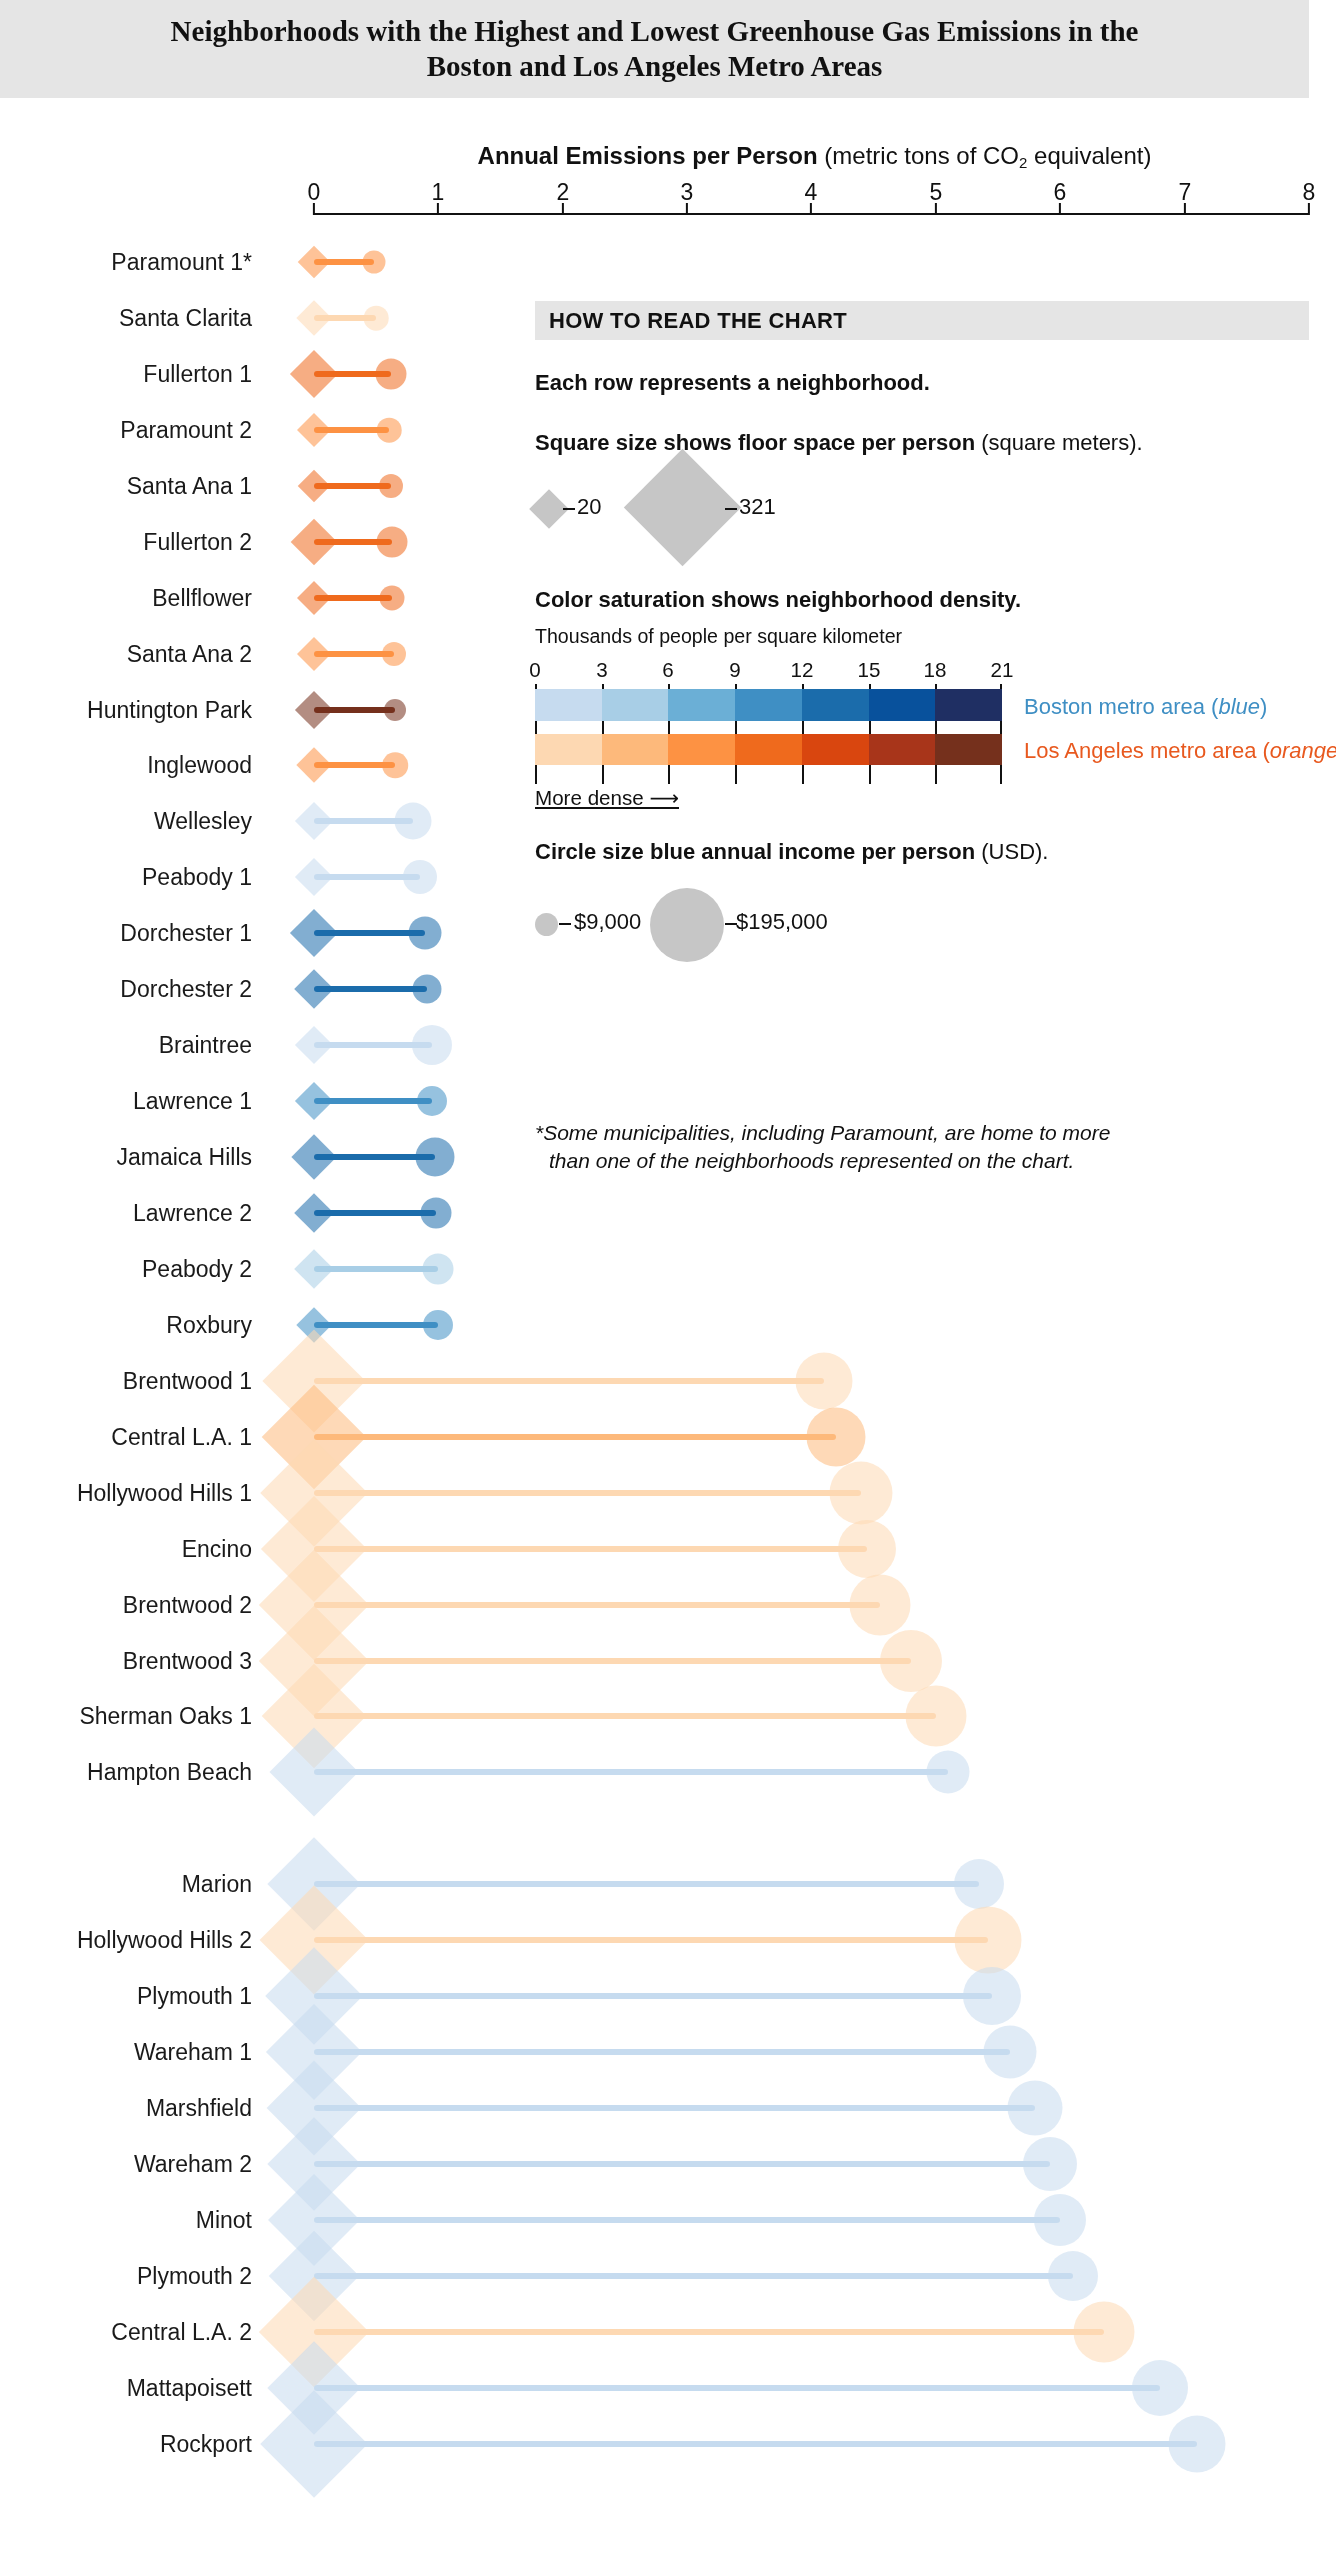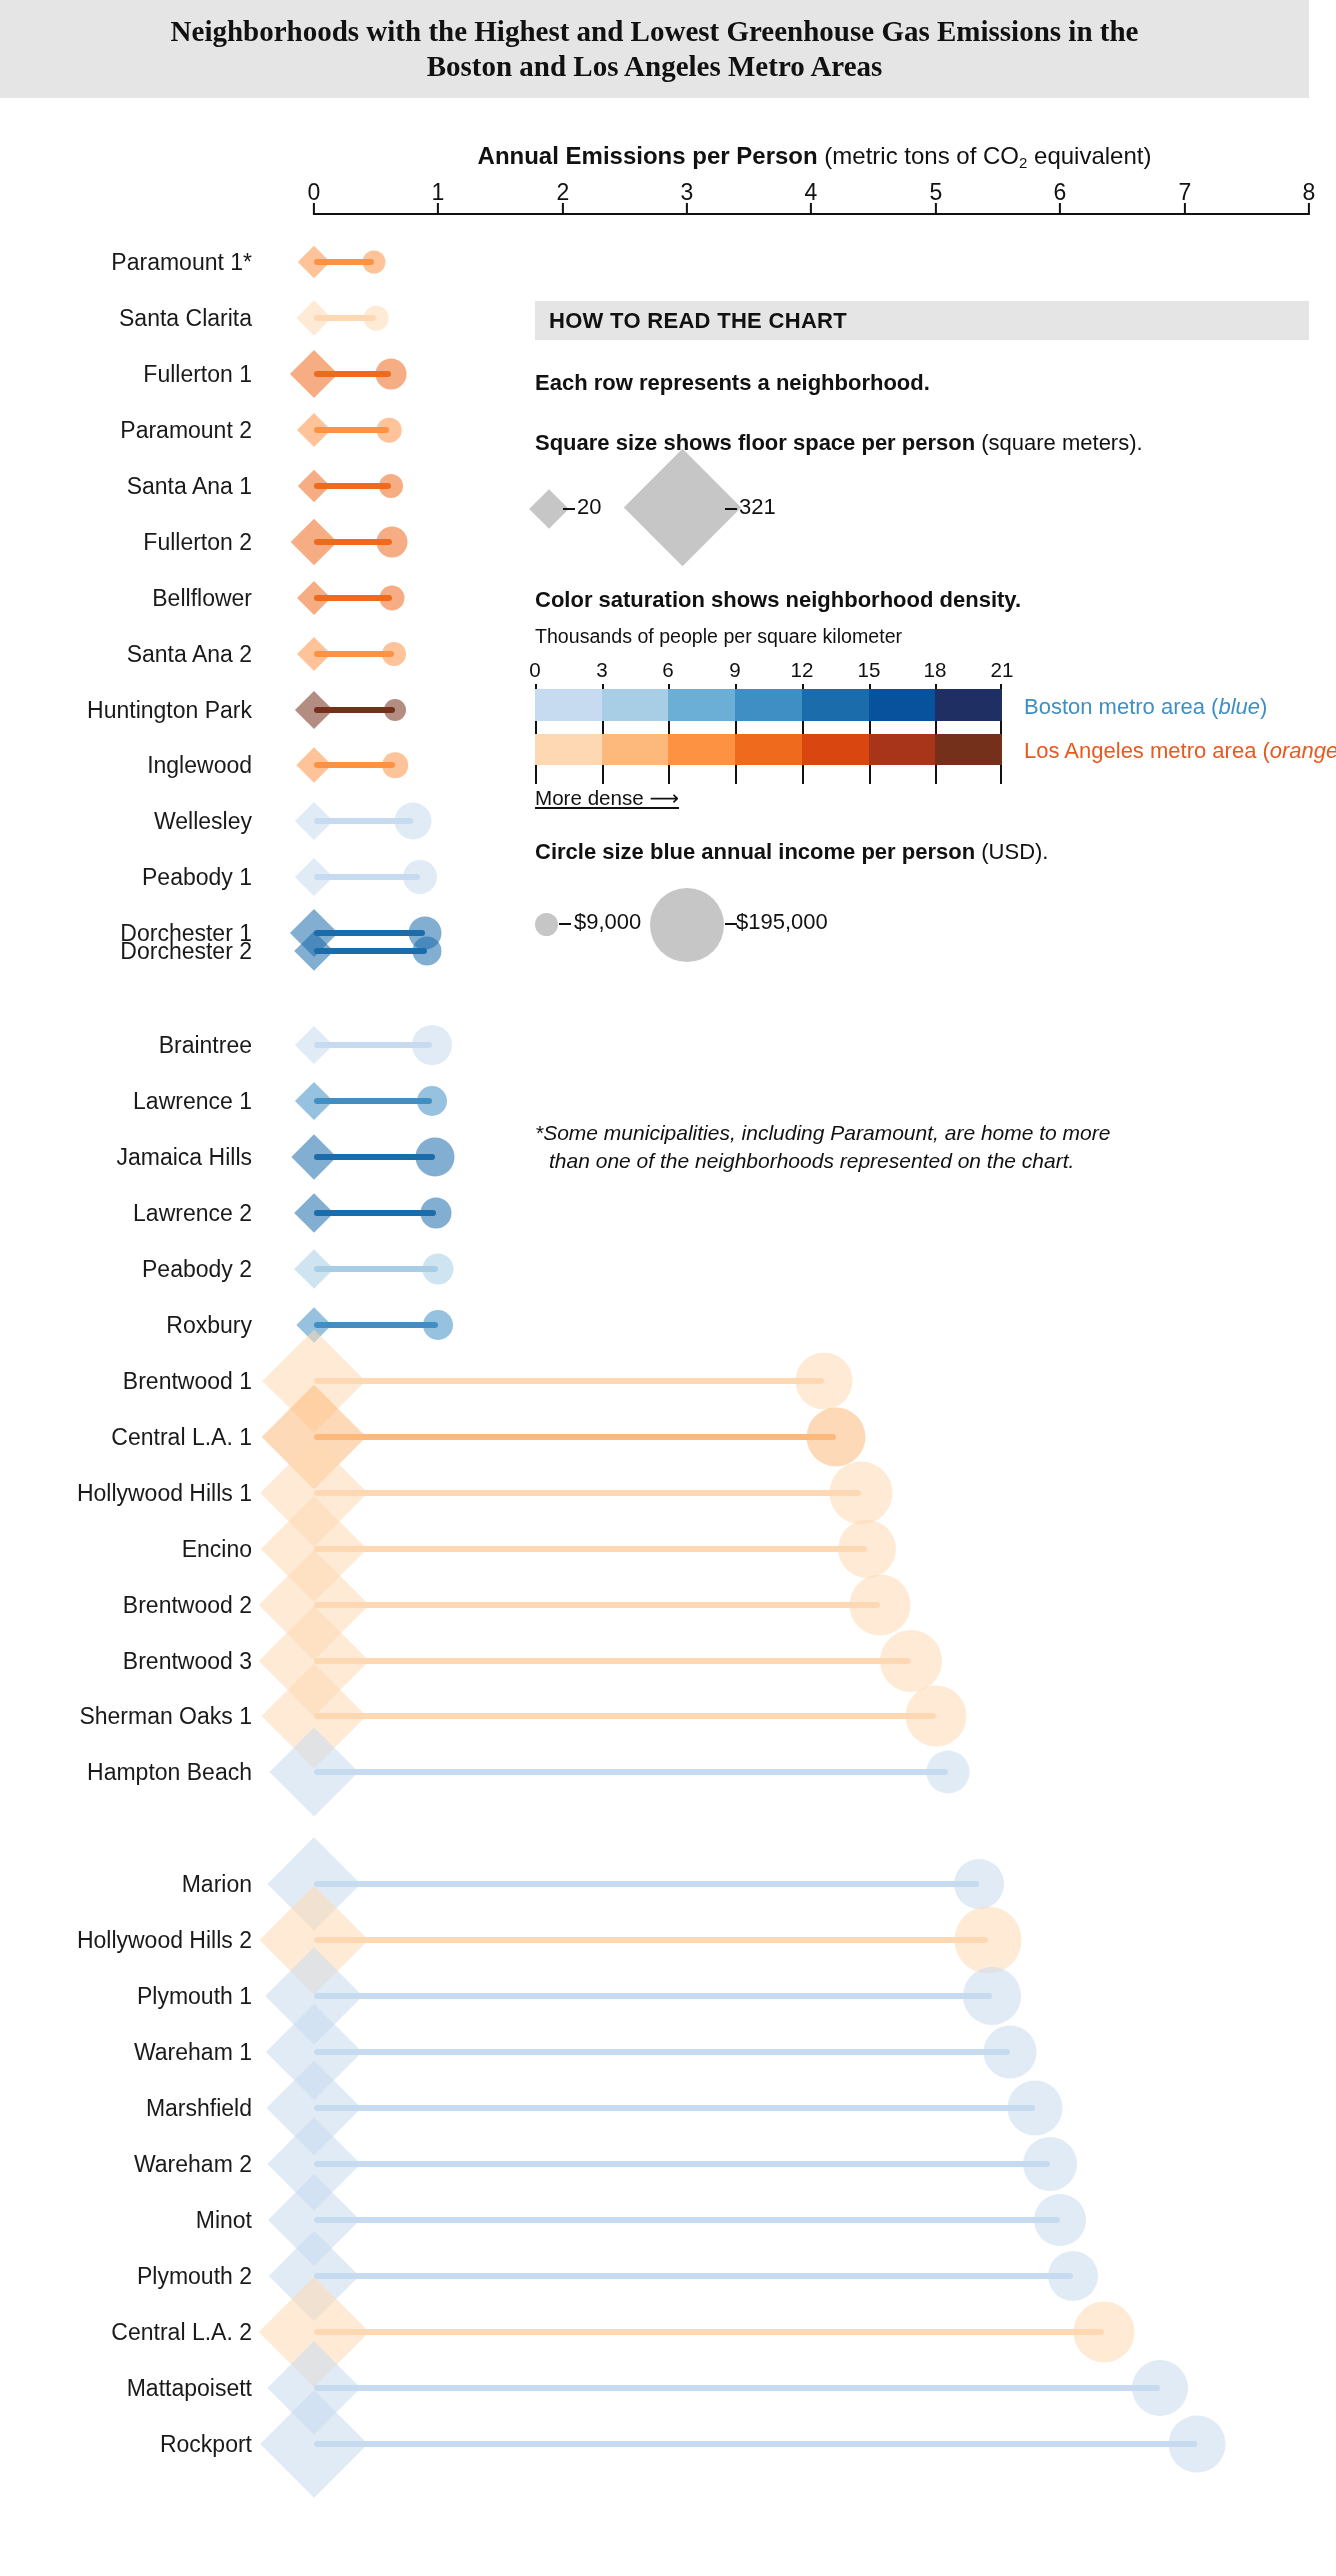--- a/index.html
+++ b/index.html
@@ -245,21 +245,21 @@
       </div>
     </div>
     <div class="row" style="top: 671px;">
       <div class="row-label">Dorchester 1</div>
       <div class="plot">
         <div class="diamond" style="left: 314px; width: 34px; height: 34px; background: rgb(27, 108, 171); opacity: 0.55;"></div>
         <div class="circle" style="left: 425px; width: 33px; height: 33px; background: rgb(27, 108, 171); opacity: 0.55;"></div>
         <div class="stem" style="left: 314px; width: 111px; background: rgb(27, 108, 171);"></div>
       </div>
     </div>
-    <div class="row" style="top: 689px;">
+    <div class="row" style="top: 727px;">
       <div class="row-label">Dorchester 2</div>
       <div class="plot">
         <div class="diamond" style="left: 314px; width: 28px; height: 28px; background: rgb(27, 108, 171); opacity: 0.55;"></div>
         <div class="circle" style="left: 427px; width: 29px; height: 29px; background: rgb(27, 108, 171); opacity: 0.55;"></div>
         <div class="stem" style="left: 314px; width: 113px; background: rgb(27, 108, 171);"></div>
       </div>
     </div>
     <div class="row" style="top: 783px;">
       <div class="row-label">Braintree</div>
       <div class="plot">

